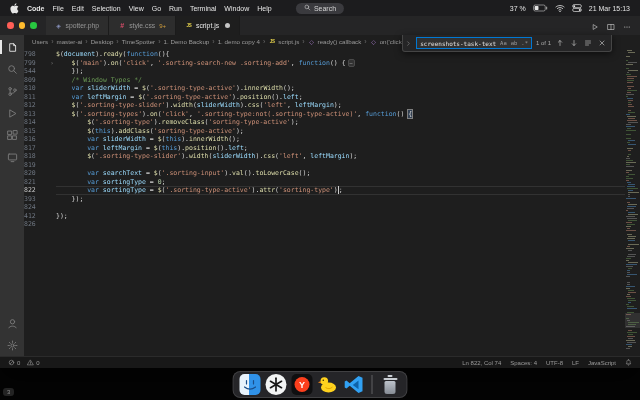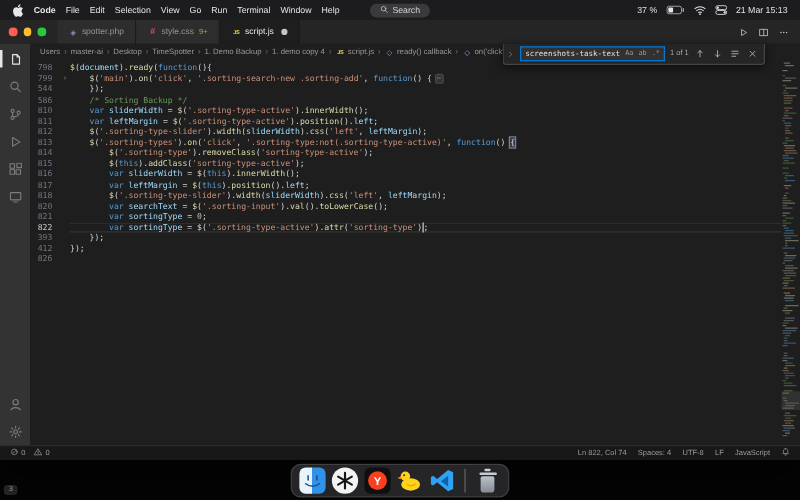--- a/index.html
+++ b/index.html
@@ -35,21 +35,21 @@
 .ab-icon.active{color:#e7e7e7}
 .ab-icon.active:before{content:"";position:absolute;left:-4px;top:0;bottom:0;width:1.5px;background:#e7e7e7}
 
 .editorcol{flex:1;display:flex;flex-direction:column;min-width:0;position:relative}
 .breadcrumbs{height:13px;display:flex;align-items:center;gap:3px;padding:0 8px;font-size:6.2px;color:#9a9a9a;white-space:nowrap;overflow:hidden;flex:none;background:#1e1e1e}
 .bc-sep{color:#6c6c6c;font-size:7px}
 .bc-item{display:flex;align-items:center;gap:2px;cursor:pointer}
 .editor{flex:1;display:flex;min-height:0;position:relative;background:#1e1e1e;overflow:hidden}
 .code{flex:1;padding-top:2px;font-family:"DejaVu Sans Mono",monospace;font-size:6.5px;line-height:8.5px;overflow:hidden}
 .cl{display:flex;height:8.5px;white-space:pre}
-.cl .ln{flex:none;width:24px;text-align:center;color:#6e7681}
+.cl .ln{flex:none;width:24px;text-align:left;color:#6e7681}
 .cl .fa{flex:none;width:8px;color:#8a8a8a;font-size:6px;text-align:center}
 .cl.cur .ln{color:#c6c6c6}
 .lc-wrap{flex:1;display:flex}
 .cl.cur .lc-wrap{box-shadow:inset 0 1px 0 #323232,inset 0 -1px 0 #323232}
 .tk-k{color:#569cd6}.tk-s{color:#ce9178}.tk-f{color:#dcdcaa}.tk-v{color:#9cdcfe}
 .tk-num{color:#b5cea8}.tk-p{color:#d4d4d4}.tk-c{color:#6a9955}
 .tk-d{color:#9a9a9a;background:#333;border:1px solid #4a4a4a;border-radius:2px;font-size:5px;line-height:6px;margin-left:2px;padding:0 1px;align-self:center}
 .tk-b{background:rgba(90,130,180,.35);outline:1px solid #7e7e7e}
 .tk-cu{display:inline-block;width:1px;background:#cccccc;height:8px;align-self:center}
 
@@ -291,34 +291,36 @@
               <span style="color:#b180d7;font-size:6px">◇</span>
             </span>
             <span>on('click', '.sorting-type:not(.sorting-type-active)') callback</span>
           </span>
         </div>
       <div class="editor">
         <div class="code">
             <div class="cl"><span class="ln">798</span><span class="fa"></span><span class="lc-wrap"><span class="lc" style="padding-left: 0px; display: flex;"><span class="tk-f">$</span><span class="tk-p">(</span><span class="tk-v">document</span><span class="tk-p">).</span><span class="tk-f">ready</span><span class="tk-p">(</span><span class="tk-k">function</span><span class="tk-p">(){</span></span></span></div>
             <div class="cl"><span class="ln">799</span><span class="fa">›</span><span class="lc-wrap"><span class="lc" style="padding-left: 15.6px; display: flex;"><span class="tk-f">$</span><span class="tk-p">(</span><span class="tk-s">'main'</span><span class="tk-p">).</span><span class="tk-f">on</span><span class="tk-p">(</span><span class="tk-s">'click'</span><span class="tk-p">, </span><span class="tk-s">'.sorting-search-new .sorting-add'</span><span class="tk-p">, </span><span class="tk-k">function</span><span class="tk-p">() {</span><span class="tk-d">⋯</span></span></span></div>
             <div class="cl"><span class="ln">544</span><span class="fa"></span><span class="lc-wrap"><span class="lc" style="padding-left: 15.6px; display: flex;"><span class="tk-p">});</span></span></span></div>
-            <div class="cl"><span class="ln">586</span><span class="fa"></span><span class="lc-wrap"><span class="lc" style="padding-left: 15.6px; display: flex;"><span class="tk-c">/* Sorting Backup */</span></span></span></div>
+            <div class="cl"><span class="ln">809</span><span class="fa"></span><span class="lc-wrap"><span class="lc" style="padding-left: 15.6px; display: flex;"><span class="tk-c">/* Window Types */</span></span></span></div>
             <div class="cl"><span class="ln">810</span><span class="fa"></span><span class="lc-wrap"><span class="lc" style="padding-left: 15.6px; display: flex;"><span class="tk-k">var</span><span class="tk-p"> </span><span class="tk-v">sliderWidth</span><span class="tk-p"> = </span><span class="tk-f">$</span><span class="tk-p">(</span><span class="tk-s">'.sorting-type-active'</span><span class="tk-p">).</span><span class="tk-f">innerWidth</span><span class="tk-p">();</span></span></span></div>
             <div class="cl"><span class="ln">811</span><span class="fa"></span><span class="lc-wrap"><span class="lc" style="padding-left: 15.6px; display: flex;"><span class="tk-k">var</span><span class="tk-p"> </span><span class="tk-v">leftMargin</span><span class="tk-p"> = </span><span class="tk-f">$</span><span class="tk-p">(</span><span class="tk-s">'.sorting-type-active'</span><span class="tk-p">).</span><span class="tk-f">position</span><span class="tk-p">().</span><span class="tk-v">left</span><span class="tk-p">;</span></span></span></div>
             <div class="cl"><span class="ln">812</span><span class="fa"></span><span class="lc-wrap"><span class="lc" style="padding-left: 15.6px; display: flex;"><span class="tk-f">$</span><span class="tk-p">(</span><span class="tk-s">'.sorting-type-slider'</span><span class="tk-p">).</span><span class="tk-f">width</span><span class="tk-p">(</span><span class="tk-v">sliderWidth</span><span class="tk-p">).</span><span class="tk-f">css</span><span class="tk-p">(</span><span class="tk-s">'left'</span><span class="tk-p">, </span><span class="tk-v">leftMargin</span><span class="tk-p">);</span></span></span></div>
             <div class="cl"><span class="ln">813</span><span class="fa"></span><span class="lc-wrap"><span class="lc" style="padding-left: 15.6px; display: flex;"><span class="tk-f">$</span><span class="tk-p">(</span><span class="tk-s">'.sorting-types'</span><span class="tk-p">).</span><span class="tk-f">on</span><span class="tk-p">(</span><span class="tk-s">'click'</span><span class="tk-p">, </span><span class="tk-s">'.sorting-type:not(.sorting-type-active)'</span><span class="tk-p">, </span><span class="tk-k">function</span><span class="tk-p">() </span><span class="tk-b">{</span></span></span></div>
             <div class="cl"><span class="ln">814</span><span class="fa"></span><span class="lc-wrap"><span class="lc" style="padding-left: 31.2px; display: flex;"><span class="tk-f">$</span><span class="tk-p">(</span><span class="tk-s">'.sorting-type'</span><span class="tk-p">).</span><span class="tk-f">removeClass</span><span class="tk-p">(</span><span class="tk-s">'sorting-type-active'</span><span class="tk-p">);</span></span></span></div>
             <div class="cl"><span class="ln">815</span><span class="fa"></span><span class="lc-wrap"><span class="lc" style="padding-left: 31.2px; display: flex;"><span class="tk-f">$</span><span class="tk-p">(</span><span class="tk-k">this</span><span class="tk-p">).</span><span class="tk-f">addClass</span><span class="tk-p">(</span><span class="tk-s">'sorting-type-active'</span><span class="tk-p">);</span></span></span></div>
             <div class="cl"><span class="ln">816</span><span class="fa"></span><span class="lc-wrap"><span class="lc" style="padding-left: 31.2px; display: flex;"><span class="tk-k">var</span><span class="tk-p"> </span><span class="tk-v">sliderWidth</span><span class="tk-p"> = </span><span class="tk-f">$</span><span class="tk-p">(</span><span class="tk-k">this</span><span class="tk-p">).</span><span class="tk-f">innerWidth</span><span class="tk-p">();</span></span></span></div>
             <div class="cl"><span class="ln">817</span><span class="fa"></span><span class="lc-wrap"><span class="lc" style="padding-left: 31.2px; display: flex;"><span class="tk-k">var</span><span class="tk-p"> </span><span class="tk-v">leftMargin</span><span class="tk-p"> = </span><span class="tk-f">$</span><span class="tk-p">(</span><span class="tk-k">this</span><span class="tk-p">).</span><span class="tk-f">position</span><span class="tk-p">().</span><span class="tk-v">left</span><span class="tk-p">;</span></span></span></div>
             <div class="cl"><span class="ln">818</span><span class="fa"></span><span class="lc-wrap"><span class="lc" style="padding-left: 31.2px; display: flex;"><span class="tk-f">$</span><span class="tk-p">(</span><span class="tk-s">'.sorting-type-slider'</span><span class="tk-p">).</span><span class="tk-f">width</span><span class="tk-p">(</span><span class="tk-v">sliderWidth</span><span class="tk-p">).</span><span class="tk-f">css</span><span class="tk-p">(</span><span class="tk-s">'left'</span><span class="tk-p">, </span><span class="tk-v">leftMargin</span><span class="tk-p">);</span></span></span></div>
+            <div class="cl"><span class="ln">819</span><span class="fa"></span><span class="lc-wrap"><span class="lc" style="padding-left: 0px; display: flex;"></span></span></div>
             <div class="cl"><span class="ln">820</span><span class="fa"></span><span class="lc-wrap"><span class="lc" style="padding-left: 31.2px; display: flex;"><span class="tk-k">var</span><span class="tk-p"> </span><span class="tk-v">searchText</span><span class="tk-p"> = </span><span class="tk-f">$</span><span class="tk-p">(</span><span class="tk-s">'.sorting-input'</span><span class="tk-p">).</span><span class="tk-f">val</span><span class="tk-p">().</span><span class="tk-f">toLowerCase</span><span class="tk-p">();</span></span></span></div>
             <div class="cl"><span class="ln">821</span><span class="fa"></span><span class="lc-wrap"><span class="lc" style="padding-left: 31.2px; display: flex;"><span class="tk-k">var</span><span class="tk-p"> </span><span class="tk-v">sortingType</span><span class="tk-p"> = </span><span class="tk-num">0</span><span class="tk-p">;</span></span></span></div>
             <div class="cl cur"><span class="ln">822</span><span class="fa"></span><span class="lc-wrap"><span class="lc" style="padding-left: 31.2px; display: flex;"><span class="tk-k">var</span><span class="tk-p"> </span><span class="tk-v">sortingType</span><span class="tk-p"> = </span><span class="tk-f">$</span><span class="tk-p">(</span><span class="tk-s">'.sorting-type-active'</span><span class="tk-p">).</span><span class="tk-f">attr</span><span class="tk-p">(</span><span class="tk-s">'sorting-type'</span><span class="tk-p">)</span><span class="tk-cu"></span><span class="tk-p">;</span></span></span></div>
             <div class="cl"><span class="ln">393</span><span class="fa"></span><span class="lc-wrap"><span class="lc" style="padding-left: 15.6px; display: flex;"><span class="tk-p">});</span></span></span></div>
+            <div class="cl"><span class="ln">824</span><span class="fa"></span><span class="lc-wrap"><span class="lc" style="padding-left: 0px; display: flex;"></span></span></div>
             <div class="cl"><span class="ln">412</span><span class="fa"></span><span class="lc-wrap"><span class="lc" style="padding-left: 0px; display: flex;"><span class="tk-p">});</span></span></span></div>
             <div class="cl"><span class="ln">826</span><span class="fa"></span><span class="lc-wrap"><span class="lc" style="padding-left: 0px; display: flex;"></span></span></div>
           </div>
         <div class="minimap">
             <div class="mm-line" style="width: 4.7px; margin-left: 1px; background: rgba(220, 220, 170, 0.4);"></div>
             <div class="mm-line" style="width: 6.8px; margin-left: 2px; background: rgba(220, 220, 170, 0.4);"></div>
             <div class="mm-line" style="background: transparent;"></div>
             <div class="mm-line" style="width: 3.9px; margin-left: 0px; background: rgba(220, 220, 170, 0.4);"></div>
             <div class="mm-line" style="background: transparent;"></div>
             <div class="mm-line" style="width: 2.3px; margin-left: 0px; background: rgba(106, 153, 85, 0.45);"></div>

